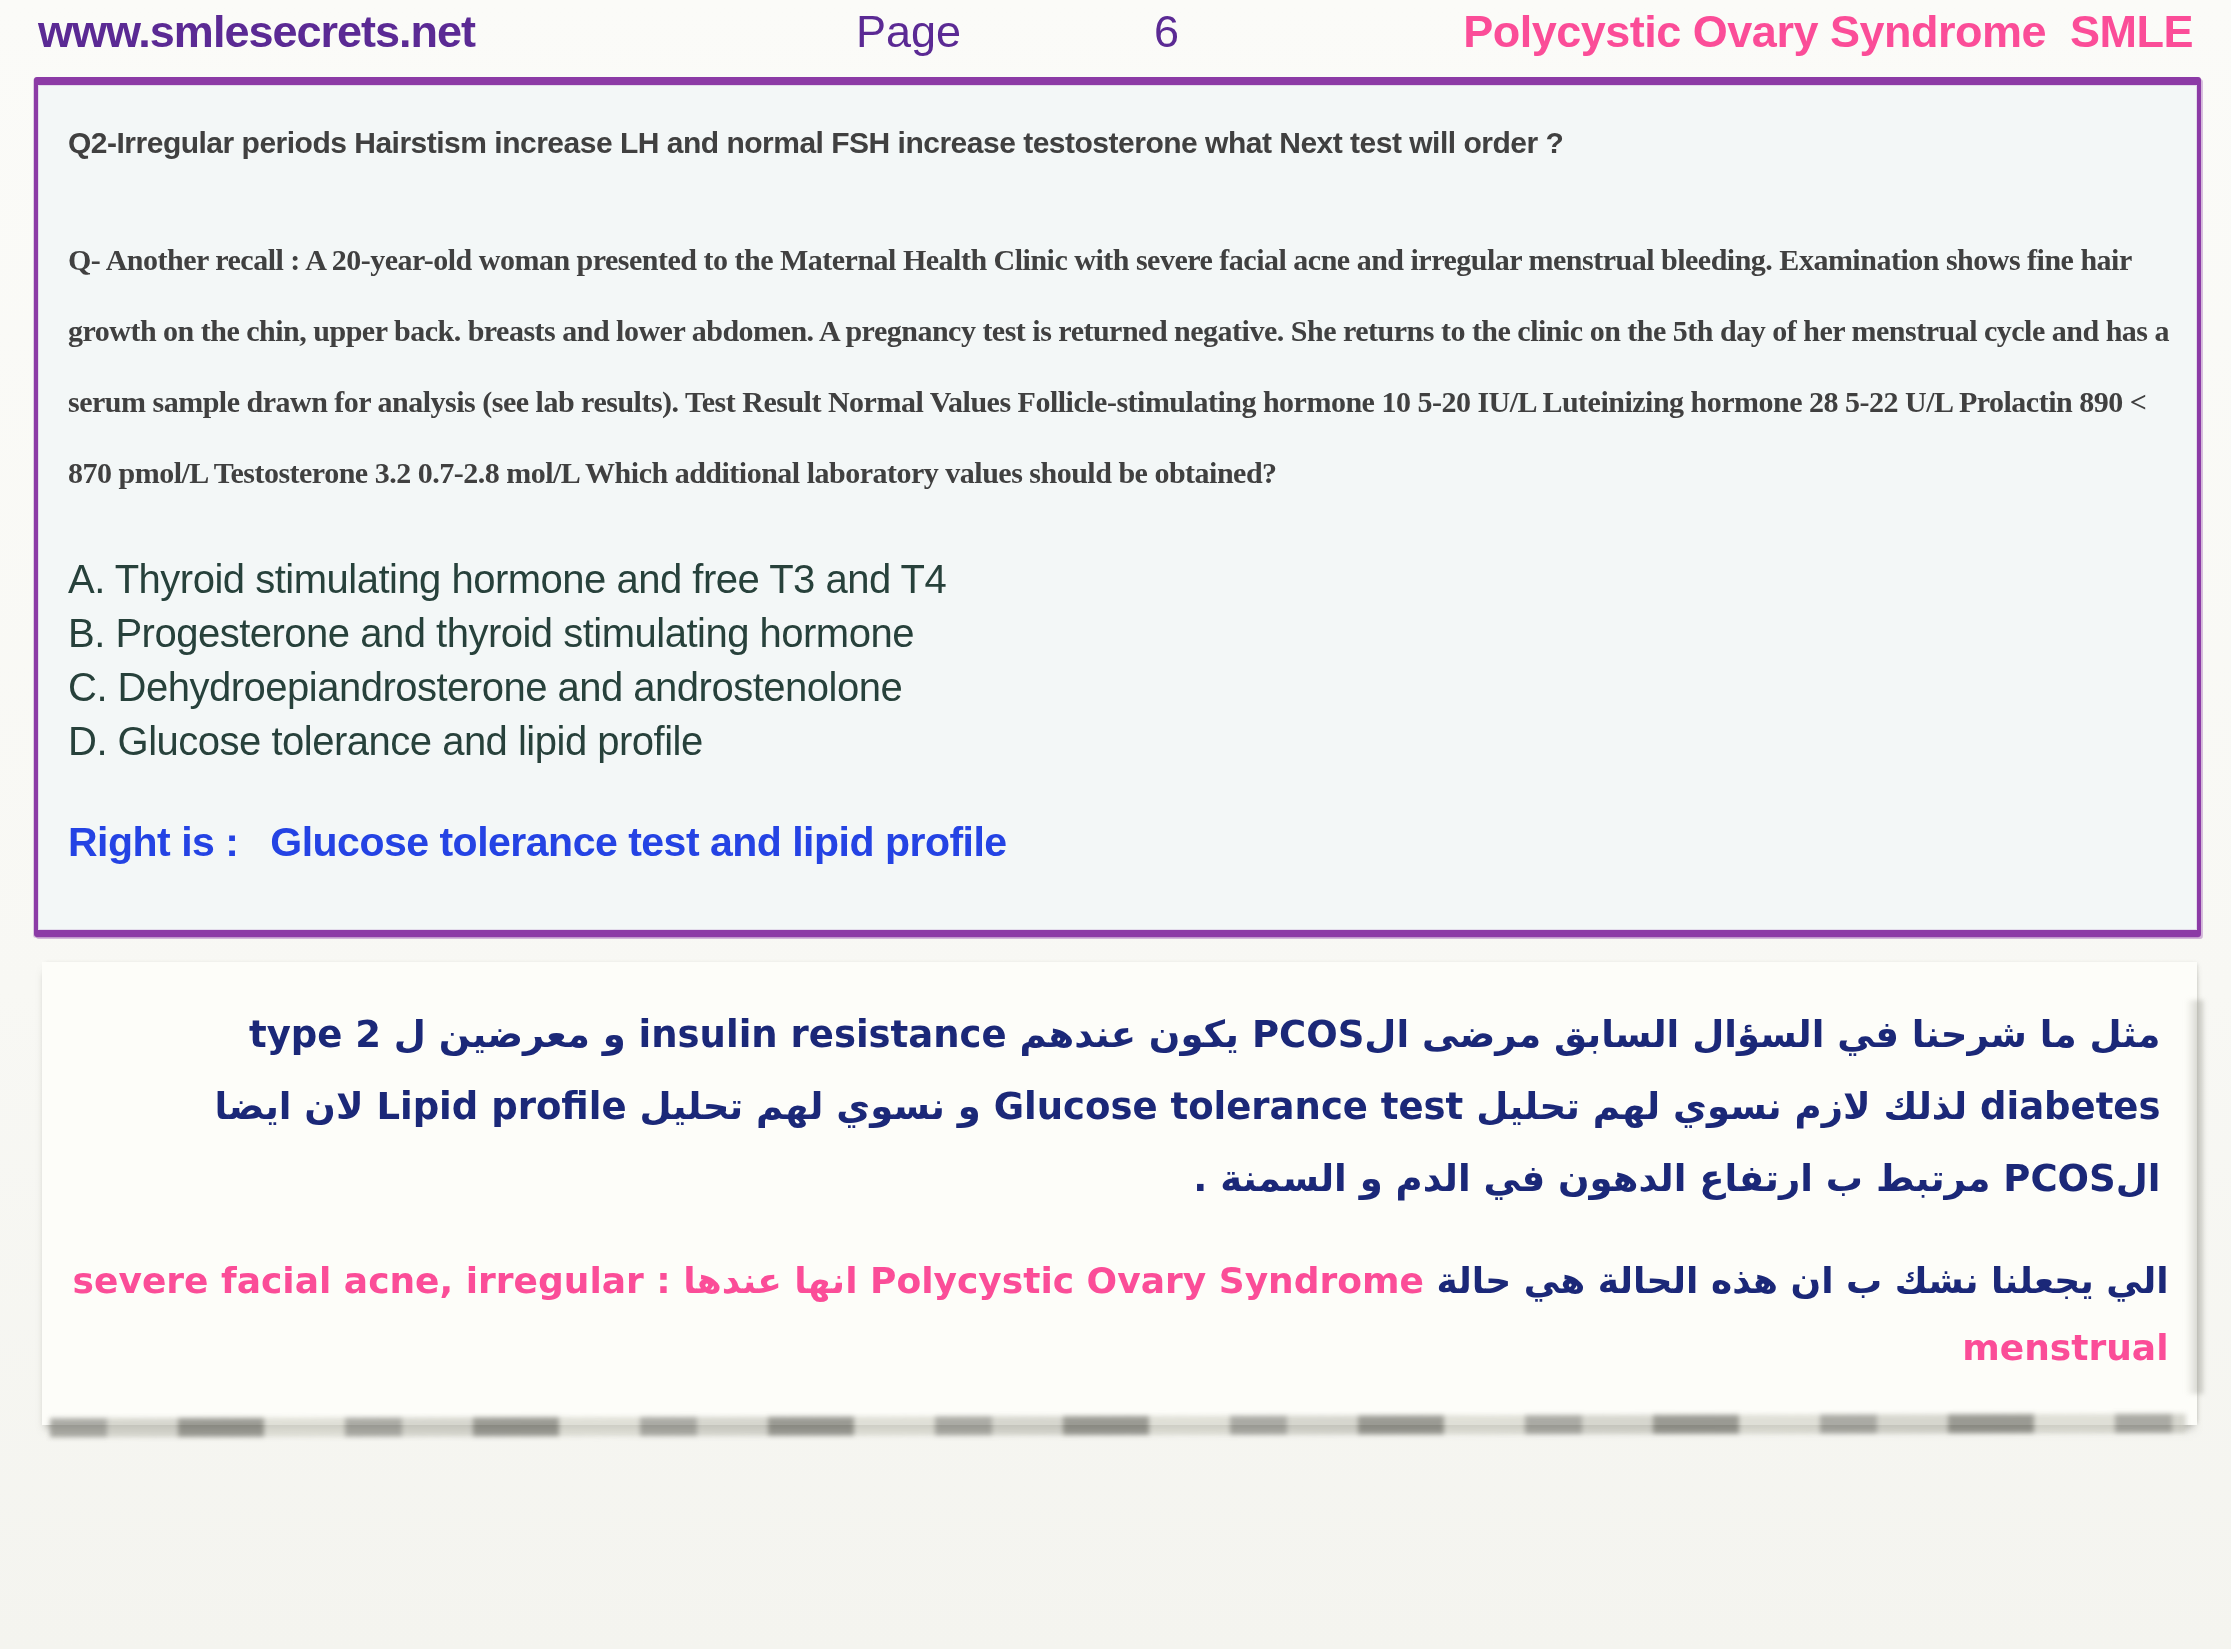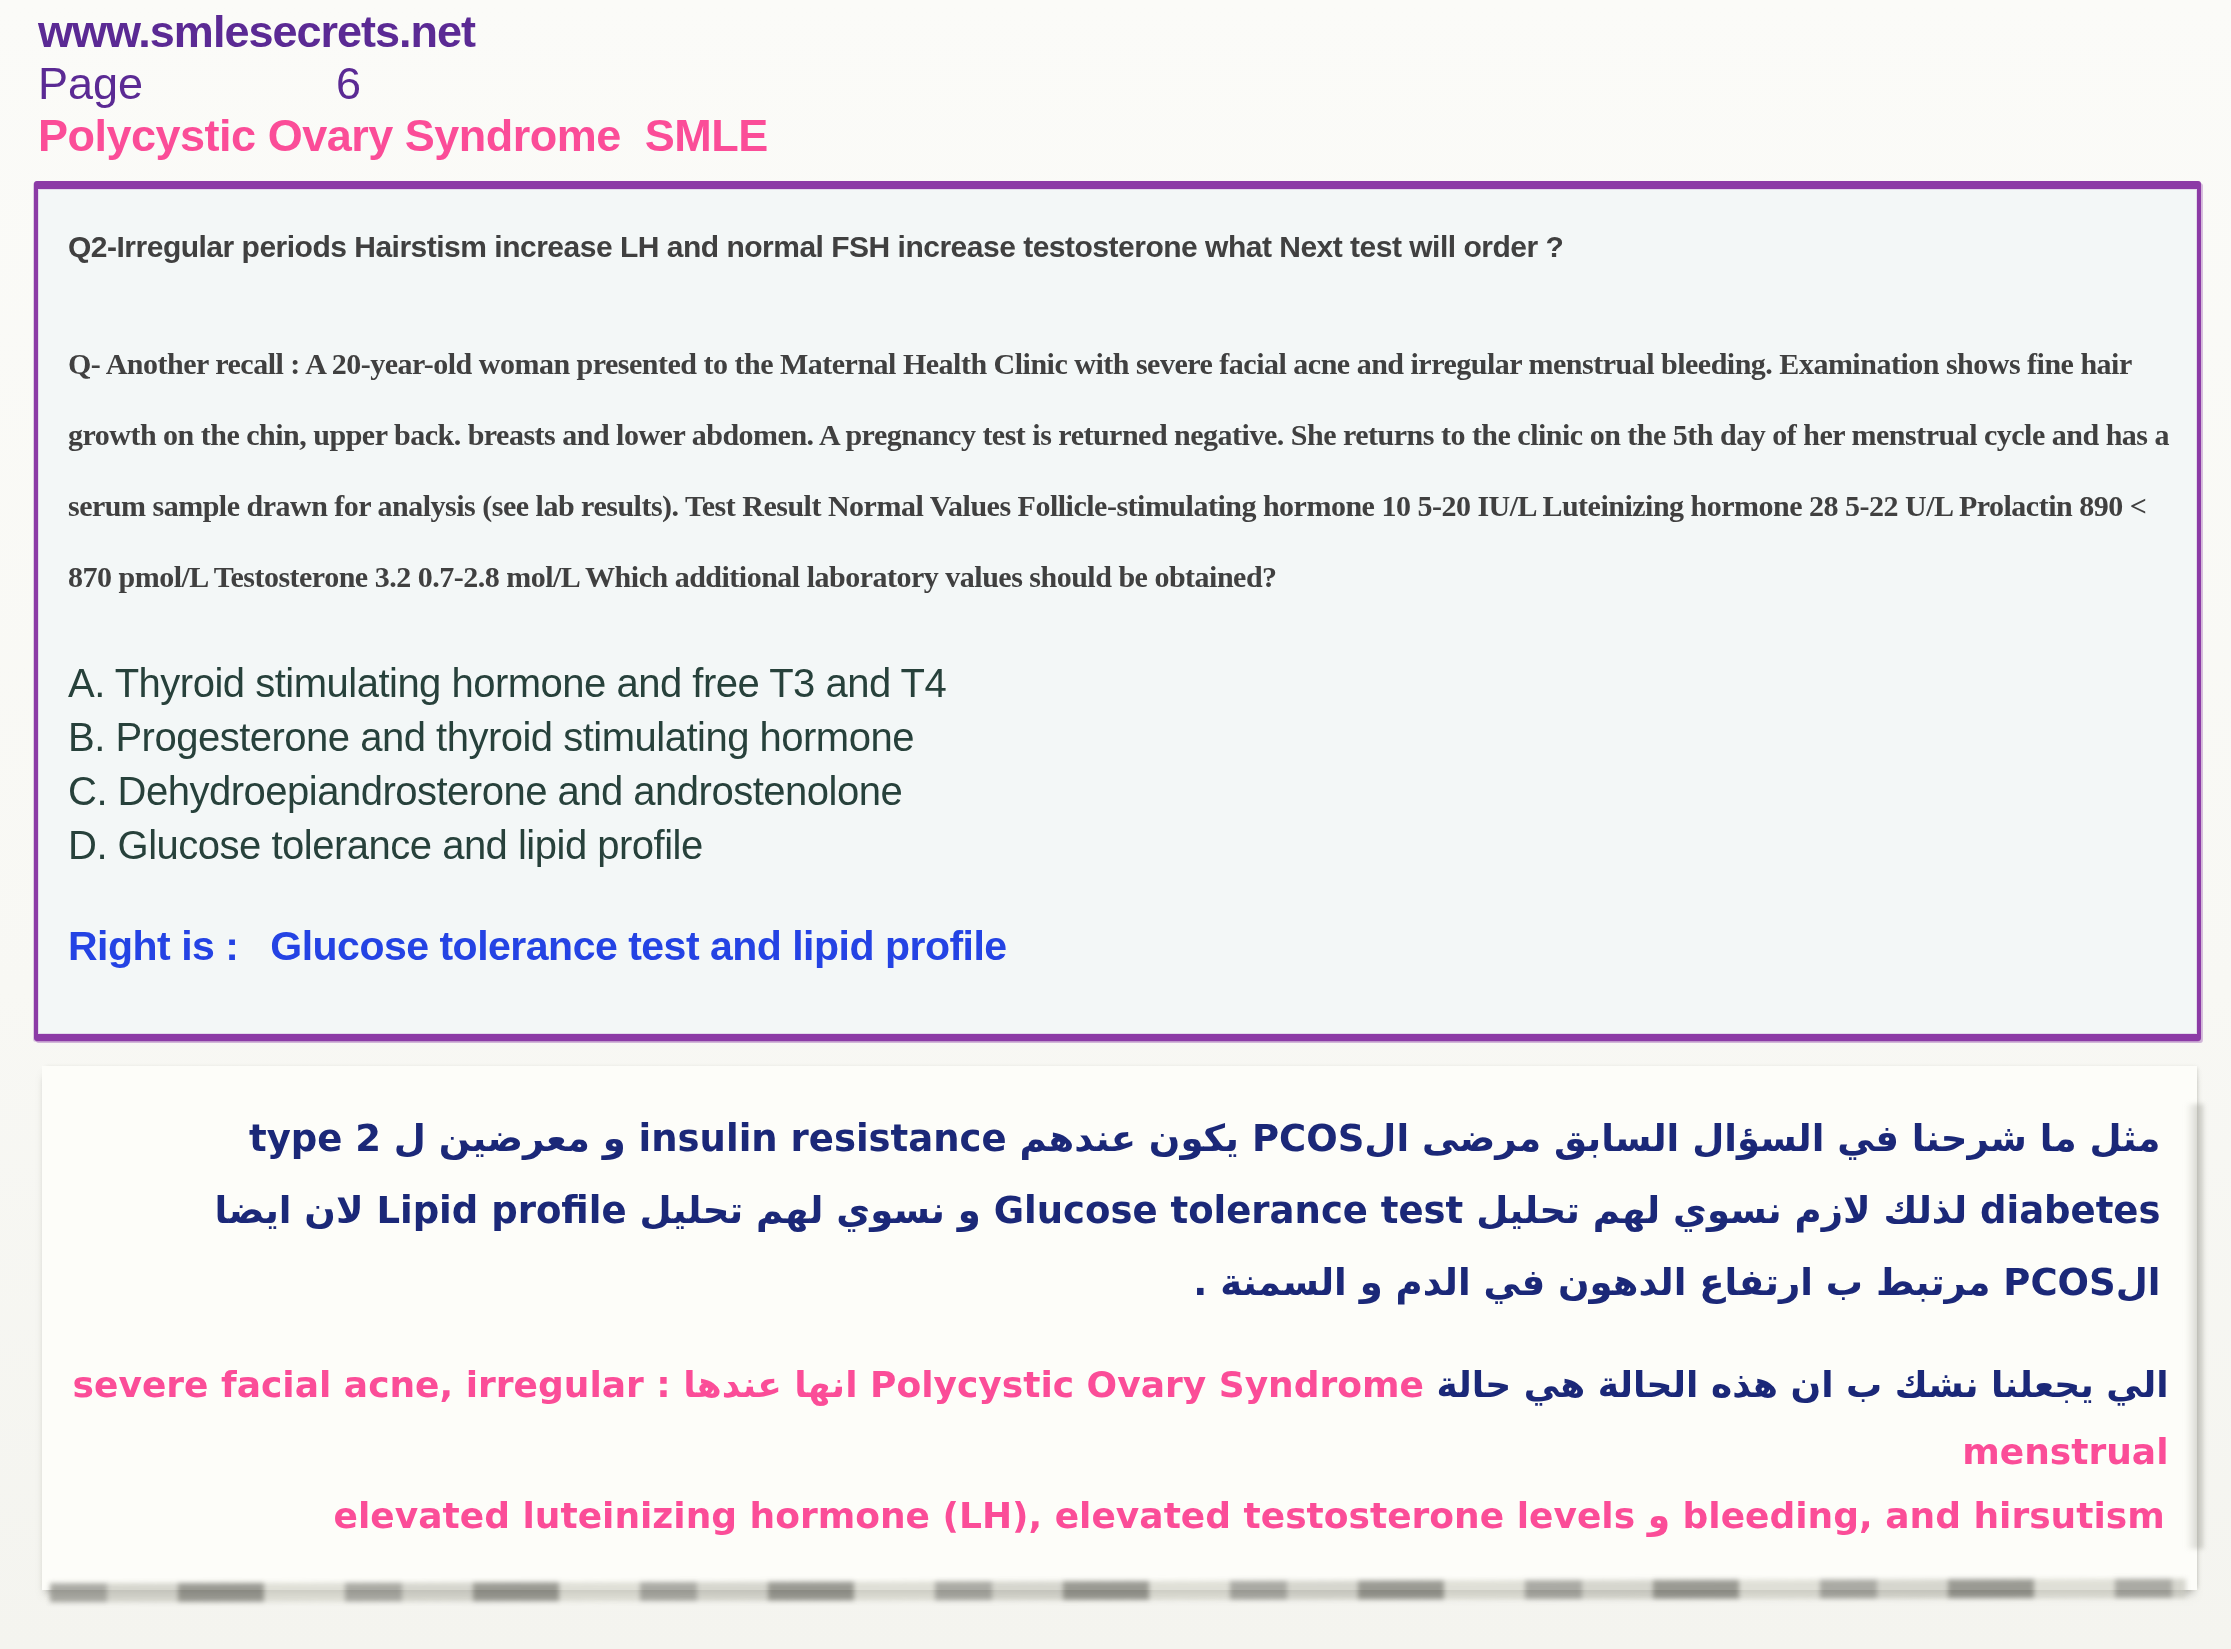--- a/index.html
+++ b/index.html
@@ -4,21 +4,21 @@
 <style>
   html,body{margin:0;padding:0;background:#eceae6;}
   .page{
     position:relative;
     width:2231px;height:1649px;
     background:linear-gradient(180deg,#fbfbf8 0%,#f8f8f4 60%,#f4f4ef 100%);
     font-family:"Liberation Sans",sans-serif;
     overflow:hidden;
   }
   
-  .topbar{display:flex;align-items:flex-start;padding:5.7px 38px 0 38px;flex-direction:column;}
+  .topbar{display:flex;align-items:flex-start;padding:5.7px 38px 0 38px;}
   .site{width:818px;font-size:45px;font-weight:800;letter-spacing:-1px;color:#5b2a94;}
   .page-indicator{width:323px;display:flex;justify-content:space-between;font-size:45px;font-weight:400;color:#5b2a94;}
   .doc-title{flex:1;text-align:right;font-size:45px;font-weight:800;letter-spacing:-0.5px;color:#fb4d98;white-space:pre;}
   
   .question-box{
     position:relative;
     margin:19px 30px 0 34px;
     background:#f3f7f7;
     border:4.8px solid #8c3ba6;
     border-top-width:8.6px;border-bottom-width:7.6px;
@@ -90,20 +90,19 @@
   </section>
 
   <section class="explanation">
     <p class="ar p-navy" dir="rtl">مثل ما شرحنا في السؤال السابق  مرضى الPCOS  يكون عندهم insulin resistance و معرضين ل type 2 diabetes  لذلك لازم نسوي لهم تحليل Glucose tolerance test و نسوي لهم تحليل Lipid profile لان ايضا الPCOS  مرتبط ب ارتفاع الدهون في الدم و  السمنة .</p>
 
     <p class="ar p-mixed" dir="rtl">
       <span class="navy">الي يجعلنا نشك ب ان هذه الحالة هي حالة</span>
       <span class="pink">Polycystic Ovary Syndrome انها عندها : severe facial acne, irregular menstrual</span>
     </p>
 
-    <p class="p-line2" dir="ltr">elevated luteinizing hormone (LH),   elevated testosterone levels و bleeding, and hirsutism</p>
 
     <div class="smudge"></div>
     <div class="torn"></div>
   </section>
 
 </div>
 
 
 </body></html>

